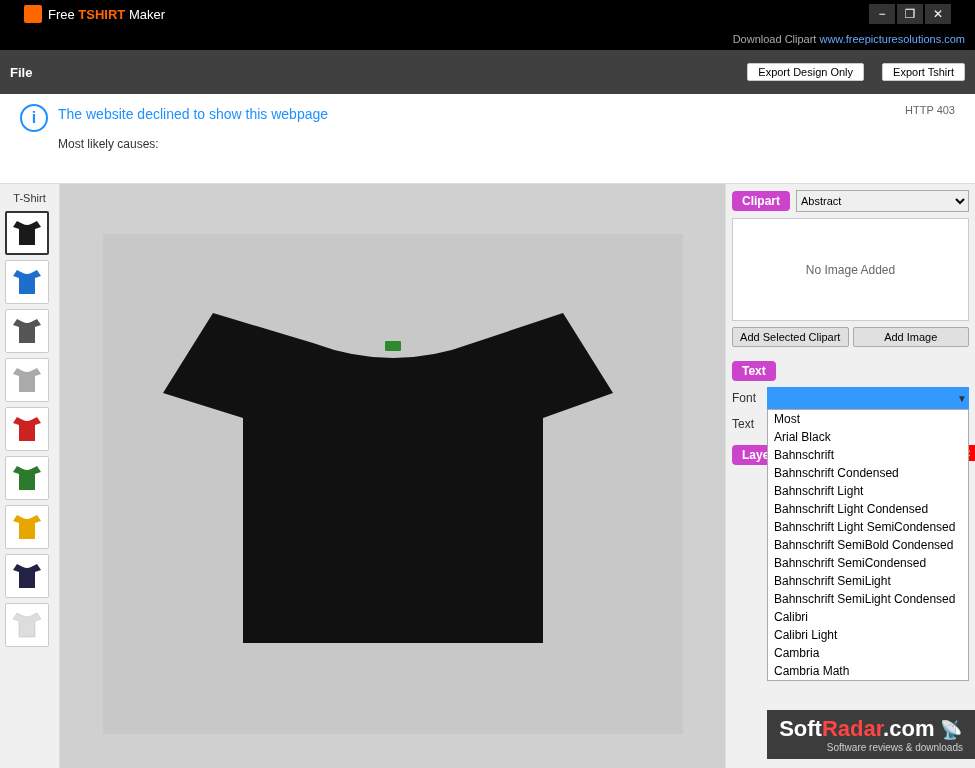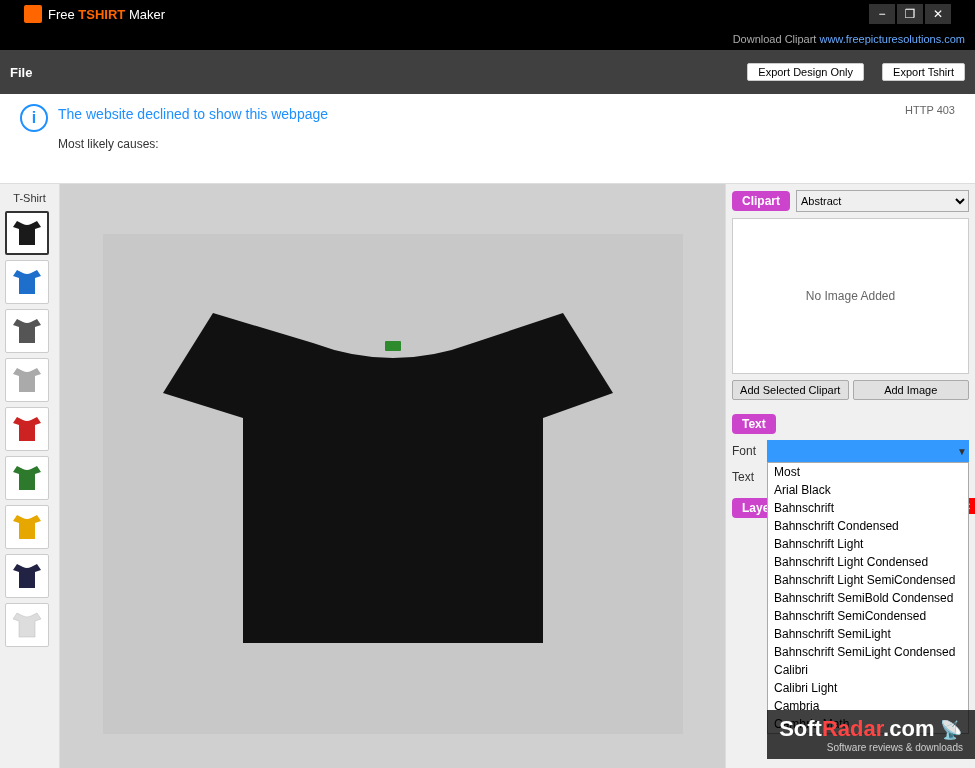--- a/index.html
+++ b/index.html
@@ -226,21 +226,21 @@
     }
     .category-select {
       flex: 1;
       height: 22px;
       font-size: 11px;
       border: 1px solid #aaa;
     }
     .clipart-preview {
       background: white;
       border: 1px solid #ccc;
-      height: 156px;
+      height: 103px;
       display: flex;
       align-items: center;
       justify-content: center;
       color: #666;
       font-size: 12px;
       margin-bottom: 6px;
     }
     .clipart-buttons {
       display: flex;
       gap: 4px;

